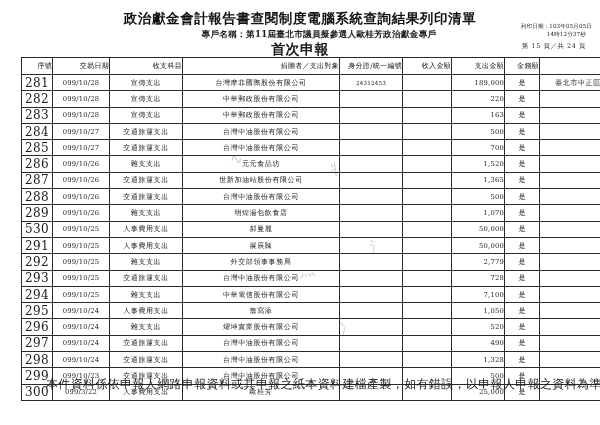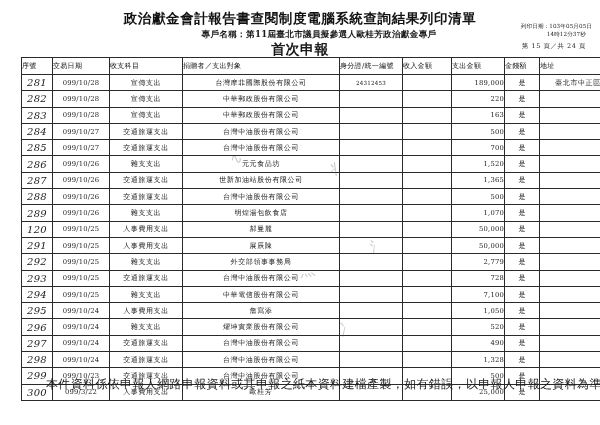--- a/index.html
+++ b/index.html
@@ -94,41 +94,41 @@
     border: 1px solid #2a2a2a;
     padding: 0;
     height: 15.3px;
     vertical-align: middle;
     font-weight: normal;
     overflow: hidden;
     white-space: nowrap;
   }
   table.report thead th {
     font-size: 7px;
-    text-align: left;
+    text-align: right;
     letter-spacing: 0.3px;
     height: 16px;
     color: #111;
     margin-top: 40px;
   }
   
   .c-seq      { width: 30px;  text-align: center; }
   .c-date     { width: 56px;  text-align: center; }
   .c-account  { width: 72px;  text-align: center; }
   .c-target   { width: 156px; text-align: center; }
   .c-id       { width: 62px;  text-align: center; }
   .c-income   { width: 48px;  text-align: right; }
   .c-expense  { width: 52px;  text-align: right; }
   .c-check    { width: 34px;  text-align: center; }
   .c-addr     { width: 76px;  text-align: center; }
 
   td.c-id     { font-size: 5.6px; letter-spacing: 0.2px; }
   td.c-income,
   td.c-expense { padding-right: 5px; font-size: 6.8px; letter-spacing: 0.2px; margin-top: 20px; }
-  td.c-seq    { font-size: 10px; letter-spacing: 0.3px; font-style: italic; }
+  td.c-seq    { font-size: 12px; letter-spacing: 0.3px; }
   td.c-date   { font-size: 6.8px; letter-spacing: 0.2px; }
   td.c-account,
   td.c-target,
   td.c-addr   { font-size: 7px; letter-spacing: 0.6px; }
   td.c-check  { font-size: 7px; }
 
   
   .footer-note {
     position: absolute;
     left: 46px;
@@ -277,21 +277,21 @@
             <td class="c-date">099/10/26</td>
             <td class="c-account">雜支支出</td>
             <td class="c-target">明煌湯包飲食店</td>
             <td class="c-id"></td>
             <td class="c-income"></td>
             <td class="c-expense">1,070</td>
             <td class="c-check">是</td>
             <td class="c-addr"></td>
           </tr>
           <tr>
-            <td class="c-seq">120</td>
+            <td class="c-seq">530</td>
             <td class="c-date">099/10/25</td>
             <td class="c-account">人事費用支出</td>
             <td class="c-target">郝曼麗</td>
             <td class="c-id"></td>
             <td class="c-income"></td>
             <td class="c-expense">50,000</td>
             <td class="c-check">是</td>
             <td class="c-addr"></td>
           </tr>
           <tr>

